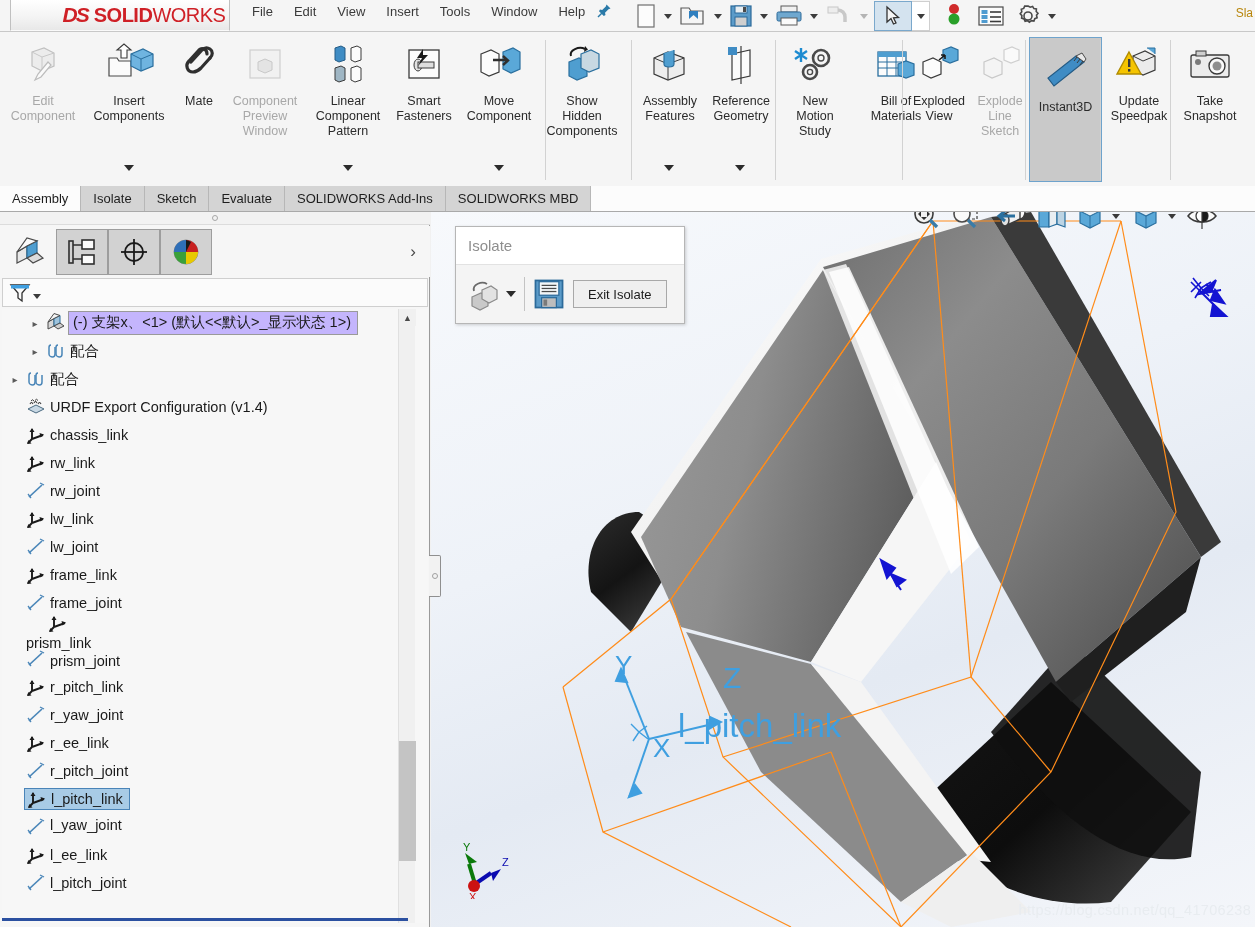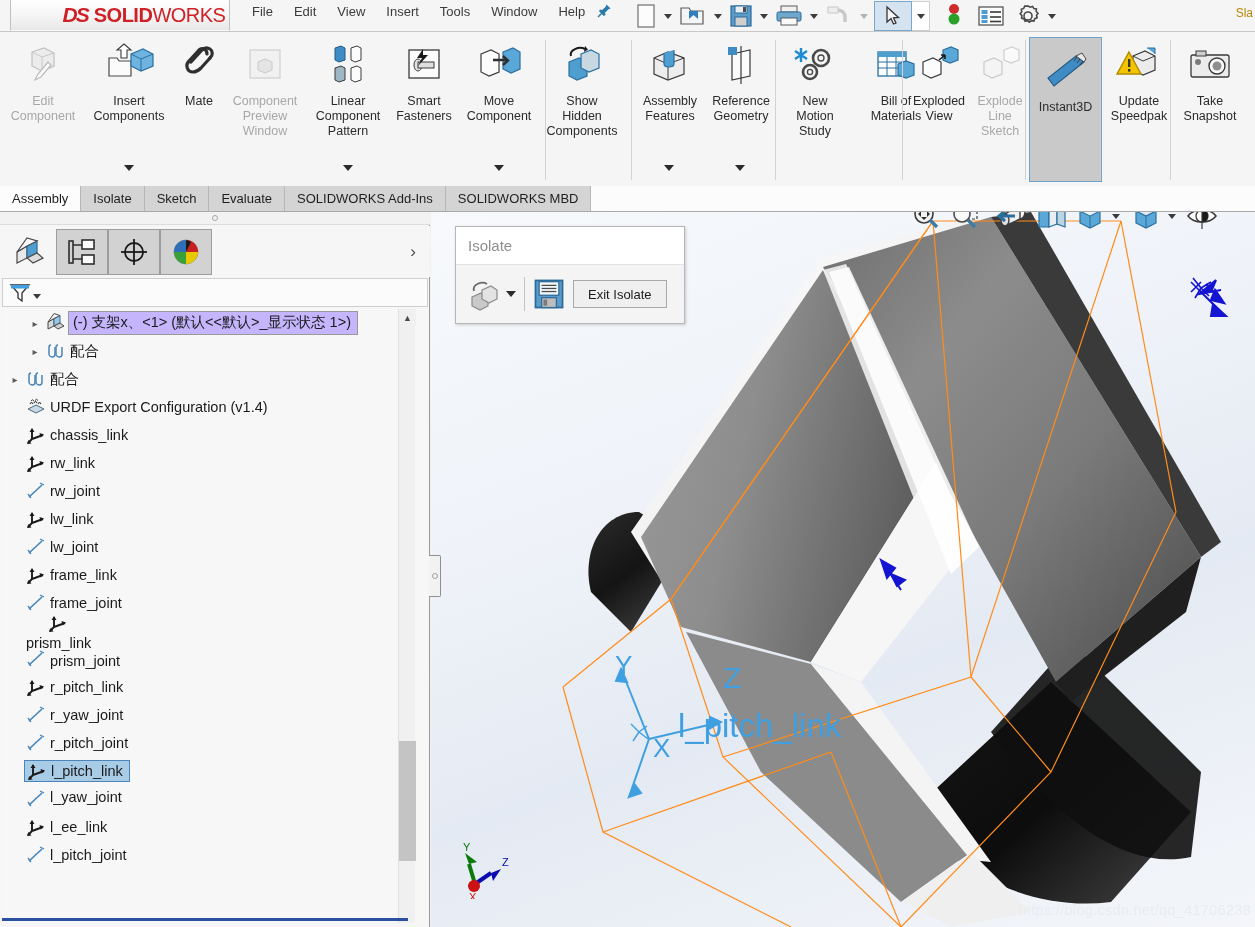--- a/index.html
+++ b/index.html
@@ -991,20 +991,36 @@
                 </svg>
               </span>
               <span class="tlabel">r_yaw_joint</span>
             </span>
           </div>
           <div class="trow" style="padding-left: 4px;">
             <span class="exp"></span>
             <span class="" style="display: flex; align-items: center;">
               <span class="ticon">
                 <svg width="20" height="20" viewBox="0 0 20 20">
+                  <line x1="6" y1="14" x2="6" y2="4" stroke="#1a1a1a" stroke-width="1.9"></line>
+                  <path d="M6 3 L3.5 7 L8.5 7 Z" fill="#1a1a1a"></path>
+                  <line x1="6" y1="14" x2="17" y2="10" stroke="#1a1a1a" stroke-width="1.9"></line>
+                  <path d="M18 9.6 L13.5 8 L14.5 12.4 Z" fill="#1a1a1a"></path>
+                  <line x1="6" y1="14" x2="2" y2="18" stroke="#1a1a1a" stroke-width="1.9"></line>
+                  <path d="M1 19 L5.5 18.5 L2.5 15 Z" fill="#1a1a1a"></path>
+                </svg>
+              </span>
+              <span class="tlabel">r_ee_link</span>
+            </span>
+          </div>
+          <div class="trow" style="padding-left: 4px;">
+            <span class="exp"></span>
+            <span class="" style="display: flex; align-items: center;">
+              <span class="ticon">
+                <svg width="20" height="20" viewBox="0 0 20 20">
                   <line x1="3" y1="16" x2="16" y2="4" stroke="#4a86b8" stroke-width="1.7"></line>
                   <line x1="14" y1="2" x2="18" y2="4" stroke="#4a86b8" stroke-width="1.3"></line>
                   <line x1="2" y1="13" x2="5" y2="17" stroke="#4a86b8" stroke-width="1.3"></line>
                 </svg>
               </span>
               <span class="tlabel">r_pitch_joint</span>
             </span>
           </div>
           <div class="trow selected" style="padding-left: 4px;">
             <span class="exp"></span>

